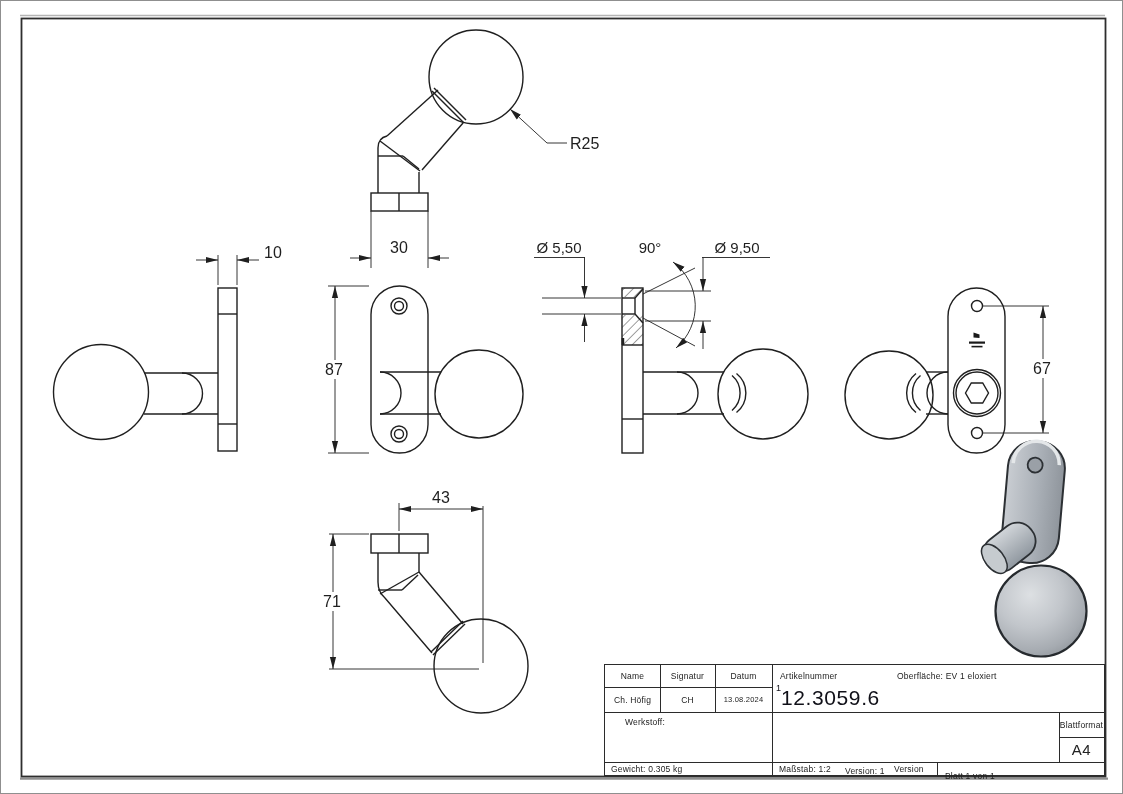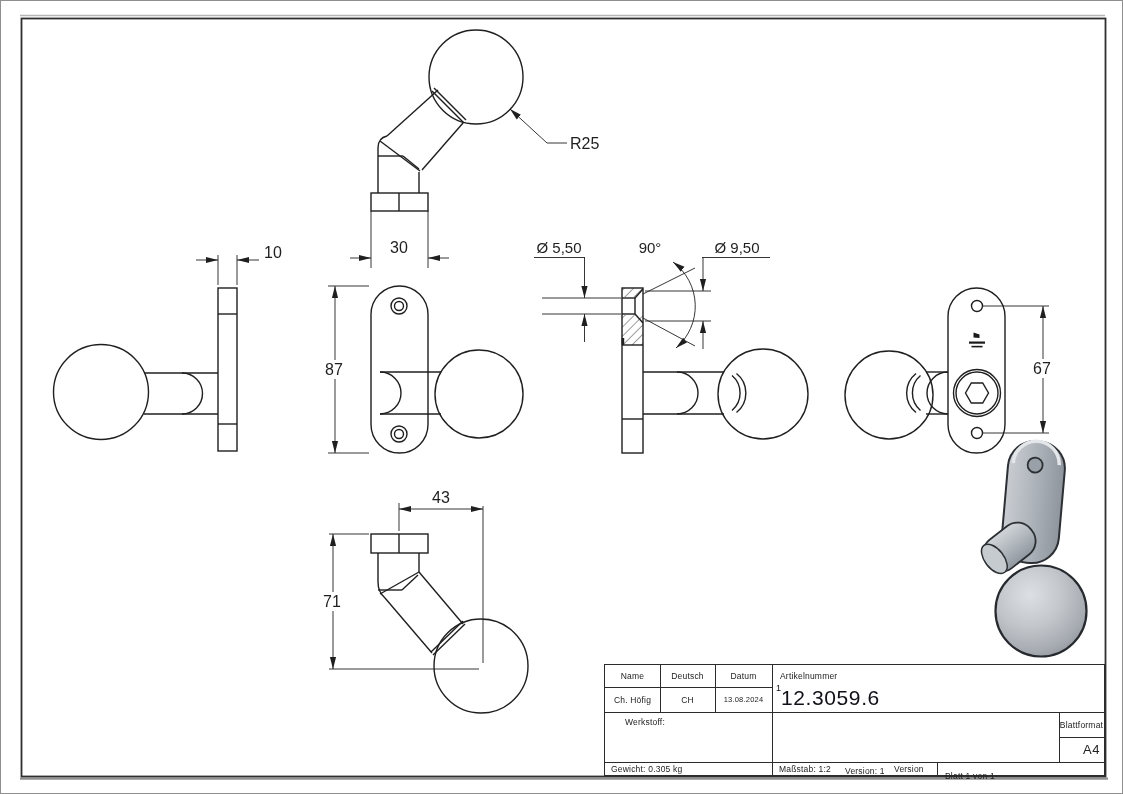--- a/index.html
+++ b/index.html
@@ -8,21 +8,21 @@
   .dimtxt{font-size:16px;}
   .dimtxt-s{font-size:15px;}
   
   .titleblock{position:absolute;left:603px;top:663px;width:501px;height:112px;border:1.4px solid #2b2b2b;box-sizing:border-box;font-size:8.5px;color:#222;}
   .tb-line{position:absolute;background:#2b2b2b;}
   .tb-cell{position:absolute;display:flex;align-items:center;justify-content:center;text-align:center;letter-spacing:.2px;}
   .tb-left{justify-content:flex-start;text-align:left;}
   .tb-artno{position:absolute;left:171px;top:18px;color:#101018;white-space:nowrap;}
   .tb-artno .pre{font-size:9px;vertical-align:14px;}
   .tb-artno .big{font-size:21px;letter-spacing:.6px;}
-  .tb-a4{font-size:13px;letter-spacing:.5px;padding-left:10px;}
+  .tb-a4{font-size:15px;letter-spacing:.5px;}
 </style>
 </head>
 <body>
 
 <div class="page">
 
 <svg width="1123" height="794" viewBox="0 0 1123 794">
   <defs>
     <marker id="arw" viewBox="0 0 12 8" refX="12" refY="4" markerWidth="12" markerHeight="8" markerUnits="userSpaceOnUse" orient="auto-start-reverse">
       <polygon points="0,0.9 12,4 0,7.1" fill="#1f1f1f"></polygon>
@@ -233,23 +233,24 @@
   <div class="tb-line" style="left:110px;top:0;width:1px;height:47px;"></div>
   <div class="tb-line" style="left:167px;top:0;width:1px;height:110px;"></div>
   <div class="tb-line" style="left:0;top:22px;width:167px;height:1px;"></div>
   <div class="tb-line" style="left:0;top:47px;width:499px;height:1px;"></div>
   <div class="tb-line" style="left:0;top:97px;width:499px;height:1px;"></div>
   <div class="tb-line" style="left:454px;top:47px;width:1px;height:50px;"></div>
   <div class="tb-line" style="left:454px;top:72px;width:45px;height:1px;"></div>
   <div class="tb-line" style="left:332px;top:97px;width:1px;height:13px;"></div>
 
   <div class="tb-cell" style="left:0;top:0;width:55px;height:22px;">Name</div>
-  <div class="tb-cell" style="left:55px;top:0;width:55px;height:22px;">Deutsch</div>
+  <div class="tb-cell" style="left:55px;top:0;width:55px;height:22px;">Signatur</div>
   <div class="tb-cell" style="left:110px;top:0;width:57px;height:22px;">Datum</div>
   <div class="tb-cell tb-left" style="left:175px;top:0;width:115px;height:22px;">Artikelnummer</div>
+  <div class="tb-cell tb-left" style="left:292px;top:0;width:205px;height:22px;">Oberfläche:  EV 1 eloxiert</div>
 
   <div class="tb-cell" style="left:0;top:22px;width:55px;height:25px;">Ch. Höfig</div>
   <div class="tb-cell" style="left:55px;top:22px;width:55px;height:25px;">CH</div>
   <div class="tb-cell" style="left:110px;top:22px;width:57px;height:25px;font-size:7.5px;">13.08.2024</div>
   <div class="tb-artno"><span class="pre">1</span><span class="big">12.3059.6</span></div>
 
   <div class="tb-cell tb-left" style="left:20px;top:50px;width:160px;height:14px;">Werkstoff:</div>
   <div class="tb-cell" style="left:454px;top:47px;width:45px;height:25px;">Blattformat</div>
   <div class="tb-cell tb-a4" style="left:454px;top:72px;width:45px;height:25px;">A4</div>
 

